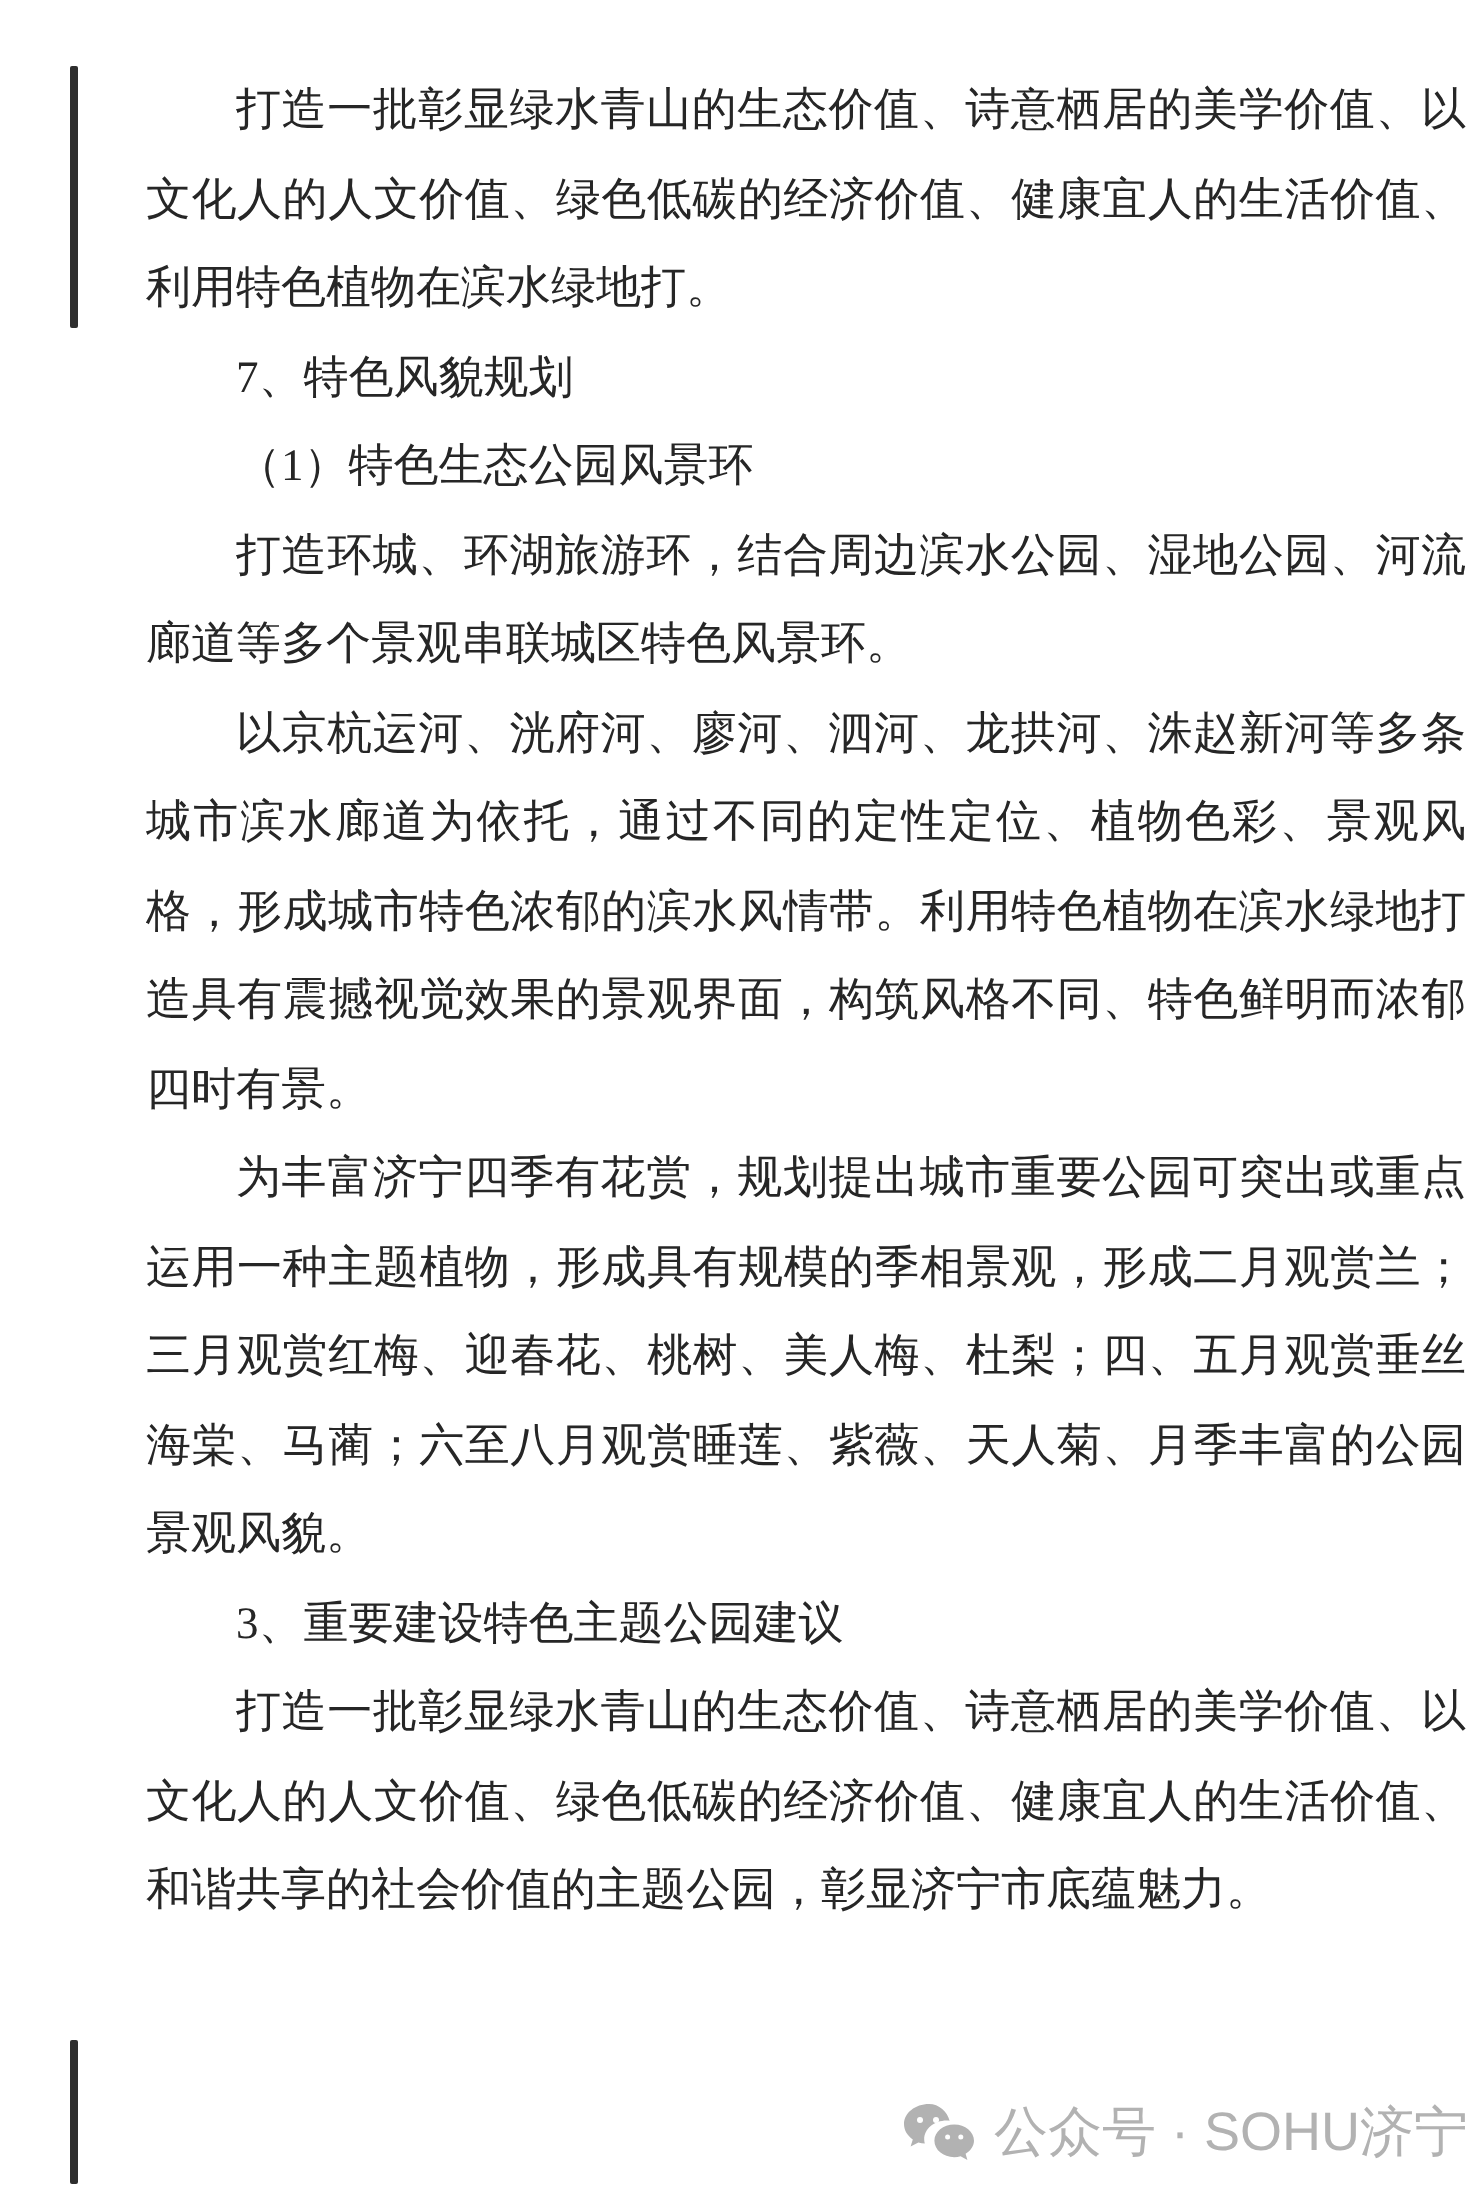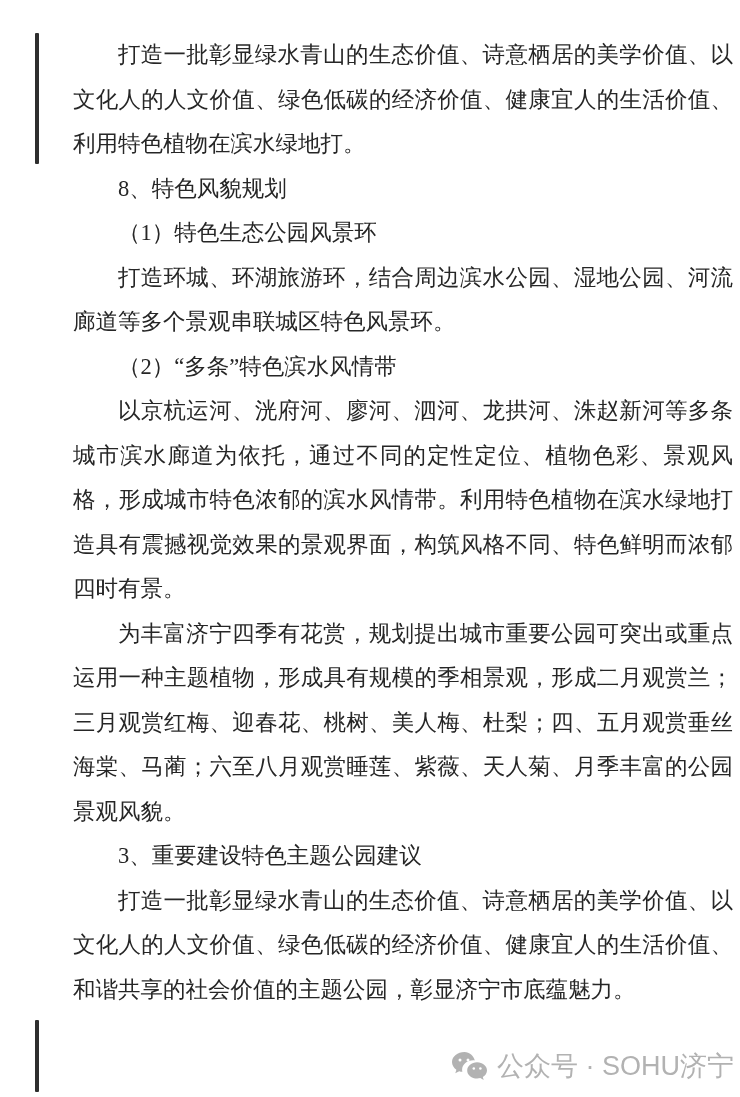--- a/index.html
+++ b/index.html
@@ -61,25 +61,24 @@
 
 <div class="page">
 
   <div class="scan-mark top"></div>
   <div class="scan-mark bottom"></div>
 
   <div class="doc">
       <div class="line indent justify">打造一批彰显绿水青山的生态价值、诗意栖居的美学价值、以</div>
       <div class="line justify">文化人的人文价值、绿色低碳的经济价值、健康宜人的生活价值、</div>
       <div class="line">利用特色植物在滨水绿地打。</div>
-      <div class="line indent">8、特色风貌规划</div>
+      <div class="line indent">7、特色风貌规划</div>
       <div class="line indent">（1）特色生态公园风景环</div>
       <div class="line indent justify">打造环城、环湖旅游环，结合周边滨水公园、湿地公园、河流</div>
       <div class="line">廊道等多个景观串联城区特色风景环。</div>
-      <div class="line indent">（2）“多条”特色滨水风情带</div>
       <div class="line indent justify">以京杭运河、洸府河、廖河、泗河、龙拱河、洙赵新河等多条</div>
       <div class="line justify">城市滨水廊道为依托，通过不同的定性定位、植物色彩、景观风</div>
       <div class="line justify">格，形成城市特色浓郁的滨水风情带。利用特色植物在滨水绿地打</div>
       <div class="line justify">造具有震撼视觉效果的景观界面，构筑风格不同、特色鲜明而浓郁</div>
       <div class="line">四时有景。</div>
       <div class="line indent justify">为丰富济宁四季有花赏，规划提出城市重要公园可突出或重点</div>
       <div class="line justify">运用一种主题植物，形成具有规模的季相景观，形成二月观赏兰；</div>
       <div class="line justify">三月观赏红梅、迎春花、桃树、美人梅、杜梨；四、五月观赏垂丝</div>
       <div class="line justify">海棠、马蔺；六至八月观赏睡莲、紫薇、天人菊、月季丰富的公园</div>
       <div class="line">景观风貌。</div>

